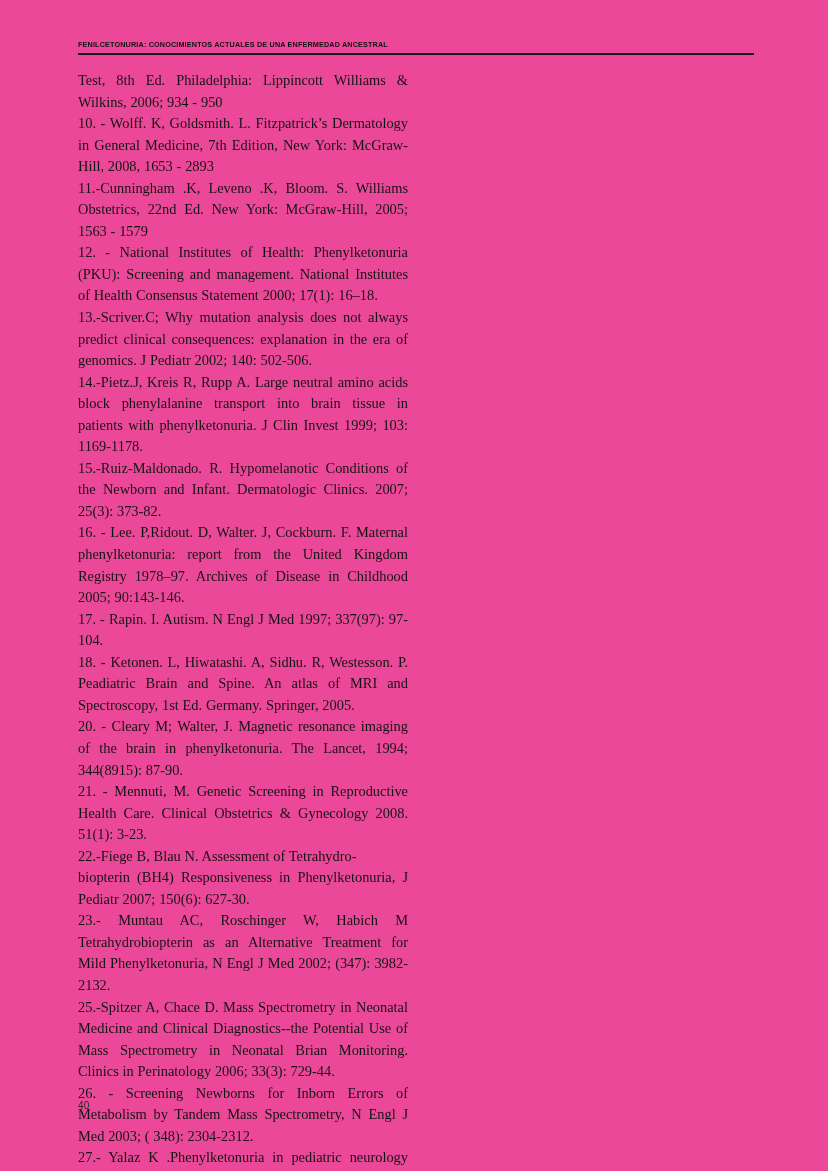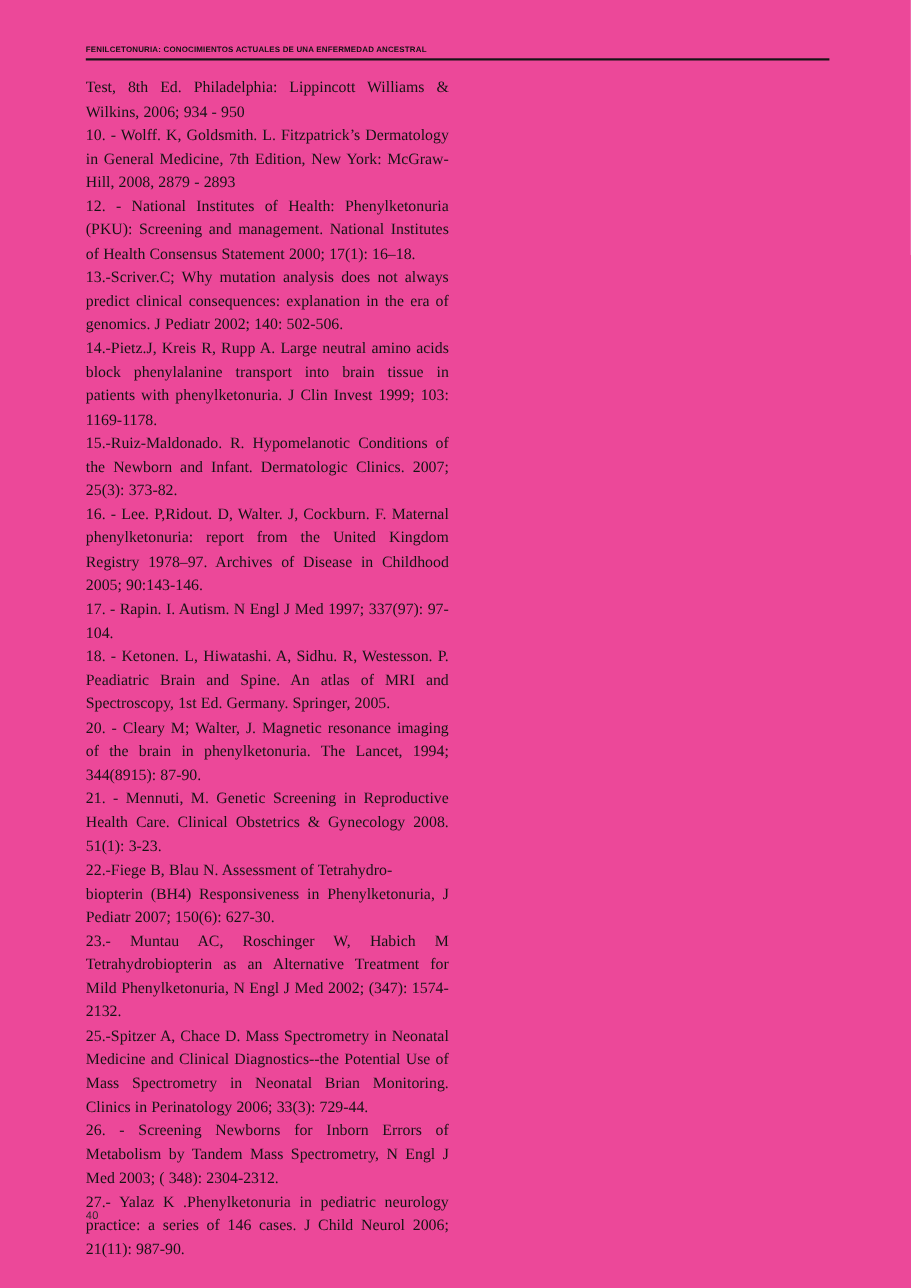--- a/index.html
+++ b/index.html
@@ -90,36 +90,37 @@
 
   <div class="running-head">
     <div class="running-head-text">FENILCETONURIA: CONOCIMIENTOS ACTUALES DE UNA ENFERMEDAD ANCESTRAL</div>
     <div class="running-head-rule"></div>
   </div>
 
   <div class="columns">
 
     <div class="column">
       <p class="ref">Test, 8th Ed. Philadelphia: Lippincott Williams &amp; Wilkins, 2006; 934 - 950</p>
-      <p class="ref">10. - Wolff. K, Goldsmith. L. Fitzpatrick’s Dermatology in General Medicine, 7th Edition, New York: McGraw-Hill, 2008, 2879 - 2893</p>
+      <p class="ref">10. - Wolff. K, Goldsmith. L. Fitzpatrick’s Dermatology in General Medicine, 7th Edition, New York: McGraw-Hill, 2008, 1653 - 2893</p>
+      <p class="ref">11.-Cunningham .K, Leveno .K, Bloom. S. Williams Obstetrics, 22nd Ed. New York: McGraw-Hill, 2005; 1563 - 1579</p>
       <p class="ref">12. - National Institutes of Health: Phenylketonuria (PKU): Screening and management. National Institutes of Health Consensus Statement 2000; 17(1): 16–18.</p>
       <p class="ref">13.-Scriver.C; Why mutation analysis does not always predict clinical consequences: explanation in the era of genomics. J Pediatr 2002; 140: 502-506.</p>
       <p class="ref">14.-Pietz.J, Kreis R, Rupp A. Large neutral amino acids block phenylalanine transport into brain tissue in patients with phenylketonuria. J Clin Invest 1999; 103: 1169-1178.</p>
       <p class="ref">15.-Ruiz-Maldonado. R. Hypomelanotic Conditions of the Newborn and Infant. Dermatologic Clinics. 2007; 25(3): 373-82.</p>
       <p class="ref">16. - Lee. P,Ridout. D, Walter. J, Cockburn. F. Maternal phenylketonuria: report from the United Kingdom Registry 1978–97. Archives of Disease in Childhood 2005; 90:143-146.</p>
       <p class="ref">17. - Rapin. I. Autism. N Engl J Med 1997; 337(97): 97-104.</p>
       <p class="ref">18. - Ketonen. L, Hiwatashi. A, Sidhu. R, Westesson. P. Peadiatric Brain and Spine. An atlas of MRI and Spectroscopy, 1st Ed. Germany. Springer, 2005.</p>
       <p class="ref">20. - Cleary M; Walter, J. Magnetic resonance imaging of the brain in phenylketonuria. The Lancet, 1994; 344(8915): 87-90.</p>
       <p class="ref">21. - Mennuti, M. Genetic Screening in Reproductive Health Care. Clinical Obstetrics &amp; Gynecology 2008. 51(1): 3-23.</p>
       <p class="ref">22.-Fiege B, Blau N. Assessment of Tetrahydro-</p>
     </div>
 
     <div class="column">
       <p class="ref">biopterin (BH4) Responsiveness in Phenylketonuria, J Pediatr 2007; 150(6): 627-30.</p>
-      <p class="ref">23.- Muntau AC, Roschinger W, Habich M Tetrahydrobiopterin as an Alternative Treatment for Mild Phenylketonuria, N Engl J Med 2002; (347): 1574-2132.</p>
+      <p class="ref">23.- Muntau AC, Roschinger W, Habich M Tetrahydrobiopterin as an Alternative Treatment for Mild Phenylketonuria, N Engl J Med 2002; (347): 3982-2132.</p>
       <p class="ref">25.-Spitzer A, Chace D. Mass Spectrometry in Neonatal Medicine and Clinical Diagnostics--the Potential Use of Mass Spectrometry in Neonatal Brian Monitoring. Clinics in Perinatology 2006; 33(3): 729-44.</p>
       <p class="ref">26. - Screening Newborns for Inborn Errors of Metabolism by Tandem Mass Spectrometry, N Engl J Med 2003; ( 348): 2304-2312.</p>
       <p class="ref">27.- Yalaz K .Phenylketonuria in pediatric neurology practice: a series of 146 cases. J Child Neurol 2006; 21(11): 987-90.</p>
     </div>
 
   </div>
 
   <div class="folio">40</div>
 
 </div>

